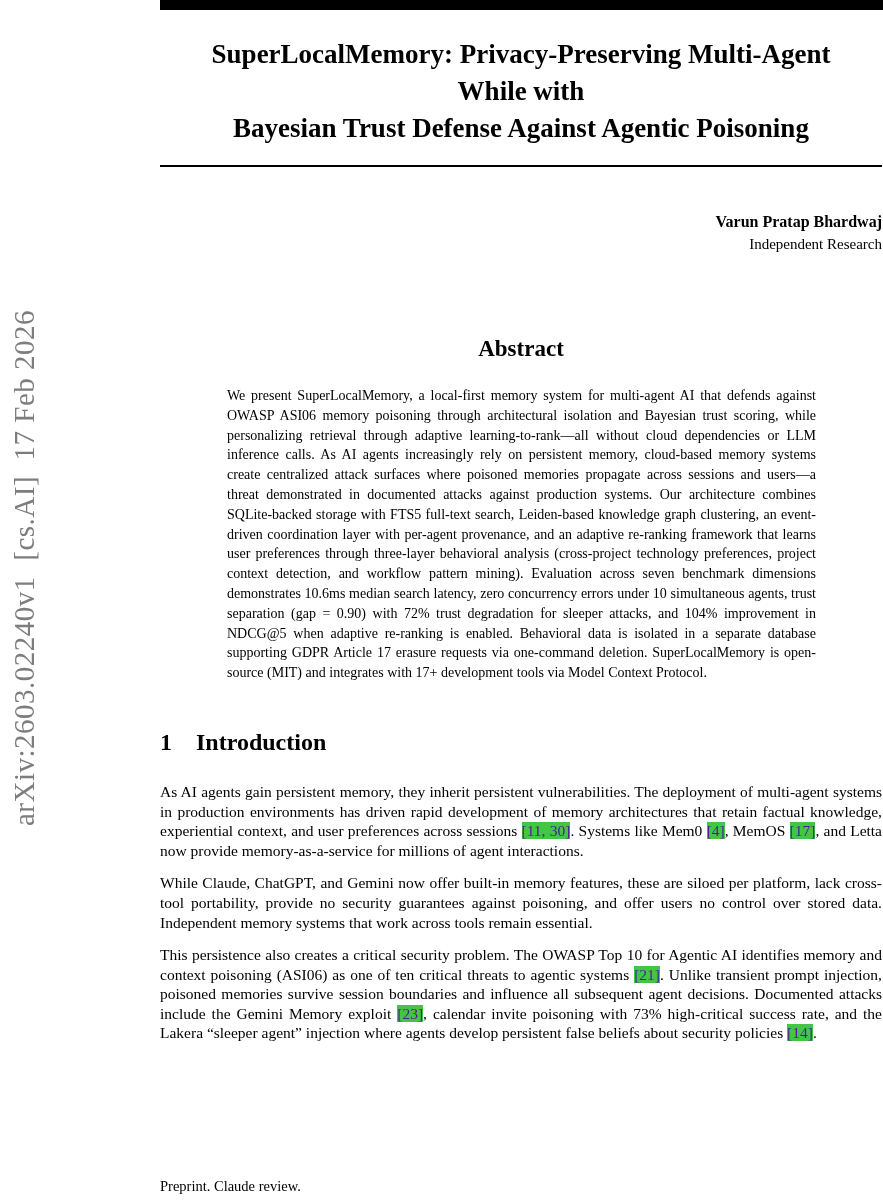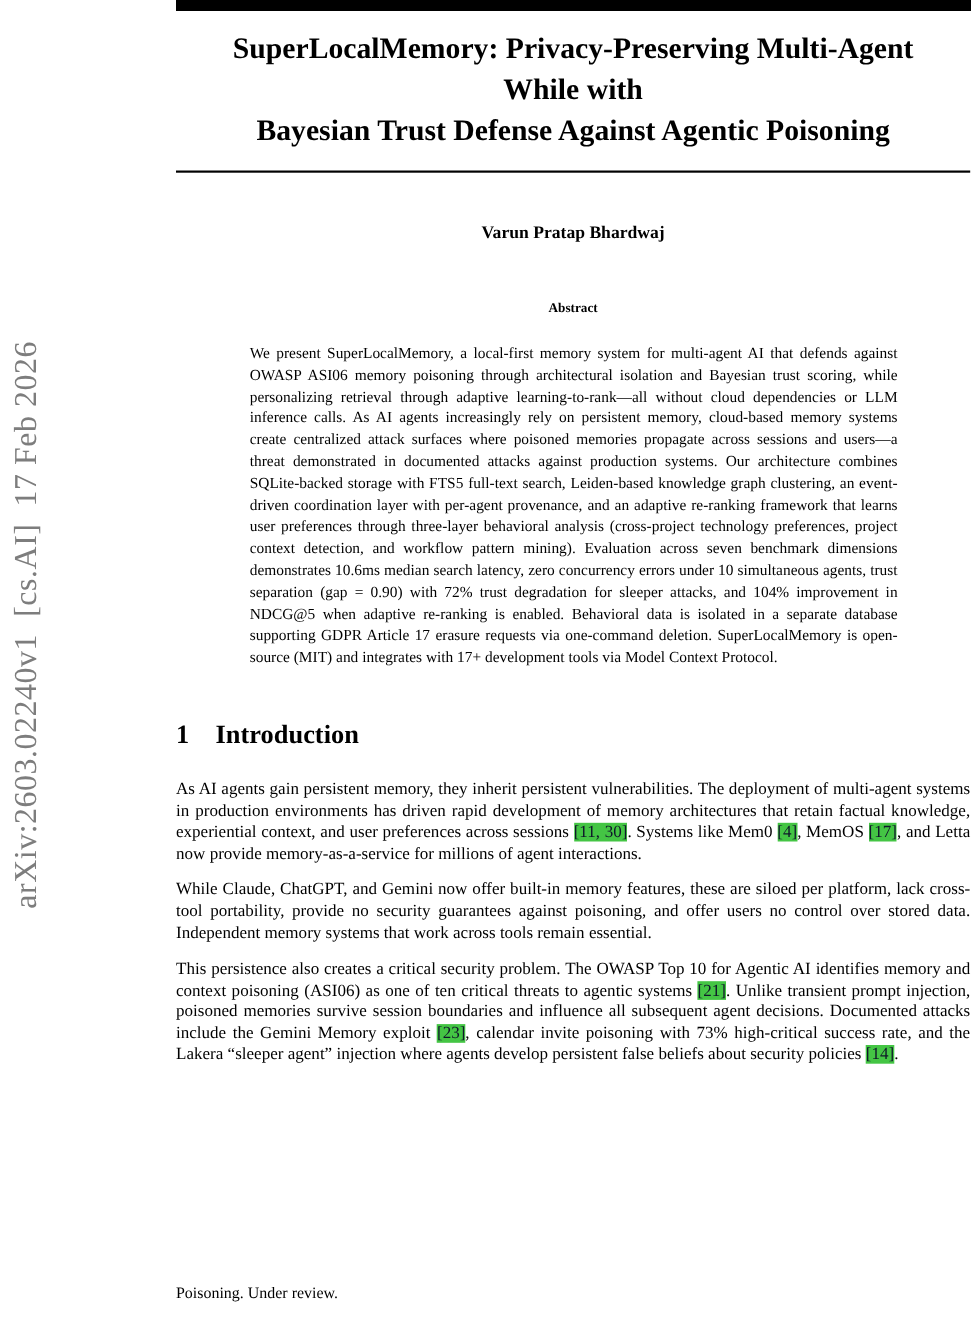--- a/index.html
+++ b/index.html
@@ -30,59 +30,59 @@
     transform: translate(-50%, -50%) rotate(-90deg);
     white-space: pre;
     font-size: 29px;
     color: var(--watermark, #7d7d7d);
     font-family: "Liberation Serif", serif;
     letter-spacing: 0.5px;
   }
   .page {
     position: absolute;
     left: 160px;
-    top: 0;
+    top: 10px;
     width: 722px;
     height: 1190px;
   }
   h1.title {
     margin: 26px 0 0 0;
     font-size: 27px;
     font-weight: bold;
     text-align: center;
     line-height: 37px;
   }
   .title-rule {
     margin-top: 18px;
     border-top: 2px solid #000000;
     height: 0;
     width: 100%;
   }
   .authors {
     margin-top: 46px;
-    text-align: center;
+    text-align: right;
   }
   .author-name {
     font-weight: bold;
     font-size: 16px;
   }
   .affiliation {
     margin-top: 5px;
     font-size: 15px;
   }
   .email {
     margin-top: 6px;
     font-size: 14px;
     font-family: "Liberation Mono", monospace;
   }
   .abstract-heading {
-    margin-top: 52px;
+    margin-top: 83px;
     text-align: center;
     font-weight: bold;
-    font-size: 12px;
+    font-size: 23px;
   }
   p.abstract-body {
     margin: 24px 66px 0 67px;
     font-size: 14px;
     line-height: 19.8px;
     text-align: justify;
   }
   h2.section-heading {
     margin: 46px 0 0 0;
     font-size: 24px;
@@ -95,21 +95,21 @@
     margin: 26px 0 0 0;
     font-size: 15.5px;
     line-height: 19.6px;
     text-align: justify;
   }
   p.body-par + p.body-par {
     margin-top: 13px;
   }
   .cite {
     background: var(--cite-bg, #44c544);
-    color: #0f172a;
+    color: #4c1d95;
     cursor: pointer;
   }
   .footer {
     position: absolute;
     left: 0;
     top: 1168px;
     font-size: 14.5px;
   }
 </style>
 </head>
@@ -124,30 +124,31 @@
   <h1 class="title">
     <div>SuperLocalMemory: Privacy-Preserving Multi-Agent</div>
     <div>While with</div>
     <div>Bayesian Trust Defense Against Agentic Poisoning</div>
   </h1>
 
   <div class="title-rule"></div>
 
   <div class="authors">
     <div class="author-name">Varun Pratap Bhardwaj</div>
+    <div class="affiliation">Independent Research</div>
   </div>
 
   <div class="abstract-heading">Abstract</div>
 
   <p class="abstract-body">We present SuperLocalMemory, a local-first memory system for multi-agent AI that defends against OWASP ASI06 memory poisoning through architectural isolation and Bayesian trust scoring, while personalizing retrieval through adaptive learning-to-rank—all without cloud dependencies or LLM inference calls. As AI agents increasingly rely on persistent memory, cloud-based memory systems create centralized attack surfaces where poisoned memories propagate across sessions and users—a threat demonstrated in documented attacks against production systems. Our architecture combines SQLite-backed storage with FTS5 full-text search, Leiden-based knowledge graph clustering, an event-driven coordination layer with per-agent provenance, and an adaptive re-ranking framework that learns user preferences through three-layer behavioral analysis (cross-project technology preferences, project context detection, and workflow pattern mining). Evaluation across seven benchmark dimensions demonstrates 10.6ms median search latency, zero concurrency errors under 10 simultaneous agents, trust separation (gap = 0.90) with 72% trust degradation for sleeper attacks, and 104% improvement in NDCG@5 when adaptive re-ranking is enabled. Behavioral data is isolated in a separate database supporting GDPR Article 17 erasure requests via one-command deletion. SuperLocalMemory is open-source (MIT) and integrates with 17+ development tools via Model Context Protocol.</p>
 
   <h2 class="section-heading">
     <span class="sec-num">1</span>
     <span>Introduction</span>
   </h2>
 
   <p class="body-par"><span>As AI agents gain persistent memory, they inherit persistent vulnerabilities. The deployment of multi-agent systems in production environments has driven rapid development of memory architectures that retain factual knowledge, experiential context, and user preferences across sessions </span><span class="cite">[11, 30]</span><span>. Systems like Mem0 </span><span class="cite">[4]</span><span>, MemOS </span><span class="cite">[17]</span><span>, and Letta now provide memory-as-a-service for millions of agent interactions.</span></p>
   <p class="body-par"><span>While Claude, ChatGPT, and Gemini now offer built-in memory features, these are siloed per platform, lack cross-tool portability, provide no security guarantees against poisoning, and offer users no control over stored data. Independent memory systems that work across tools remain essential.</span></p>
   <p class="body-par"><span>This persistence also creates a critical security problem.  The OWASP Top 10 for Agentic AI identifies memory and context poisoning (ASI06) as one of ten critical threats to agentic systems </span><span class="cite">[21]</span><span>. Unlike transient prompt injection, poisoned memories survive session boundaries and influence all subsequent agent decisions. Documented attacks include the Gemini Memory exploit </span><span class="cite">[23]</span><span>, calendar invite poisoning with 73% high-critical success rate, and the Lakera “sleeper agent” injection where agents develop persistent false beliefs about security policies </span><span class="cite">[14]</span><span>.</span></p>
 
-  <div class="footer">Poisoning. Under review.</div>
+  <div class="footer">Preprint. Claude review.</div>
 
 </div>
 
 </body></html>

